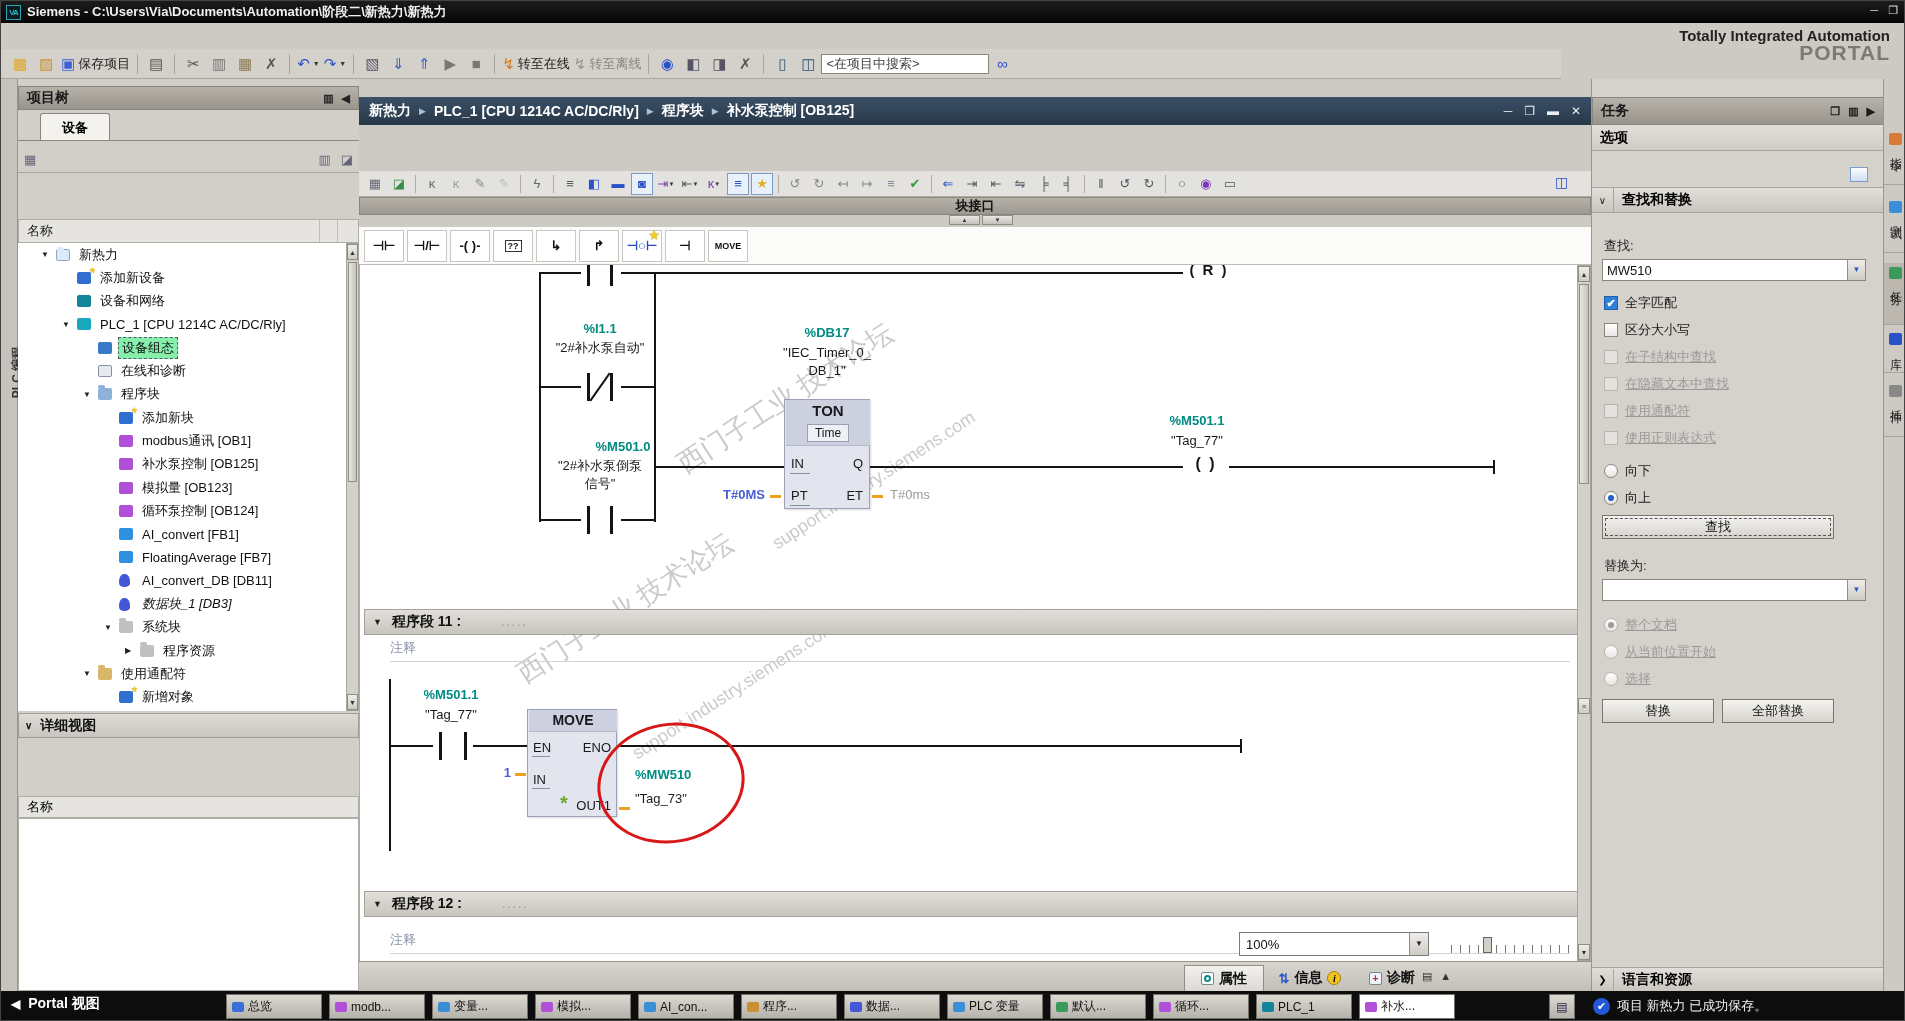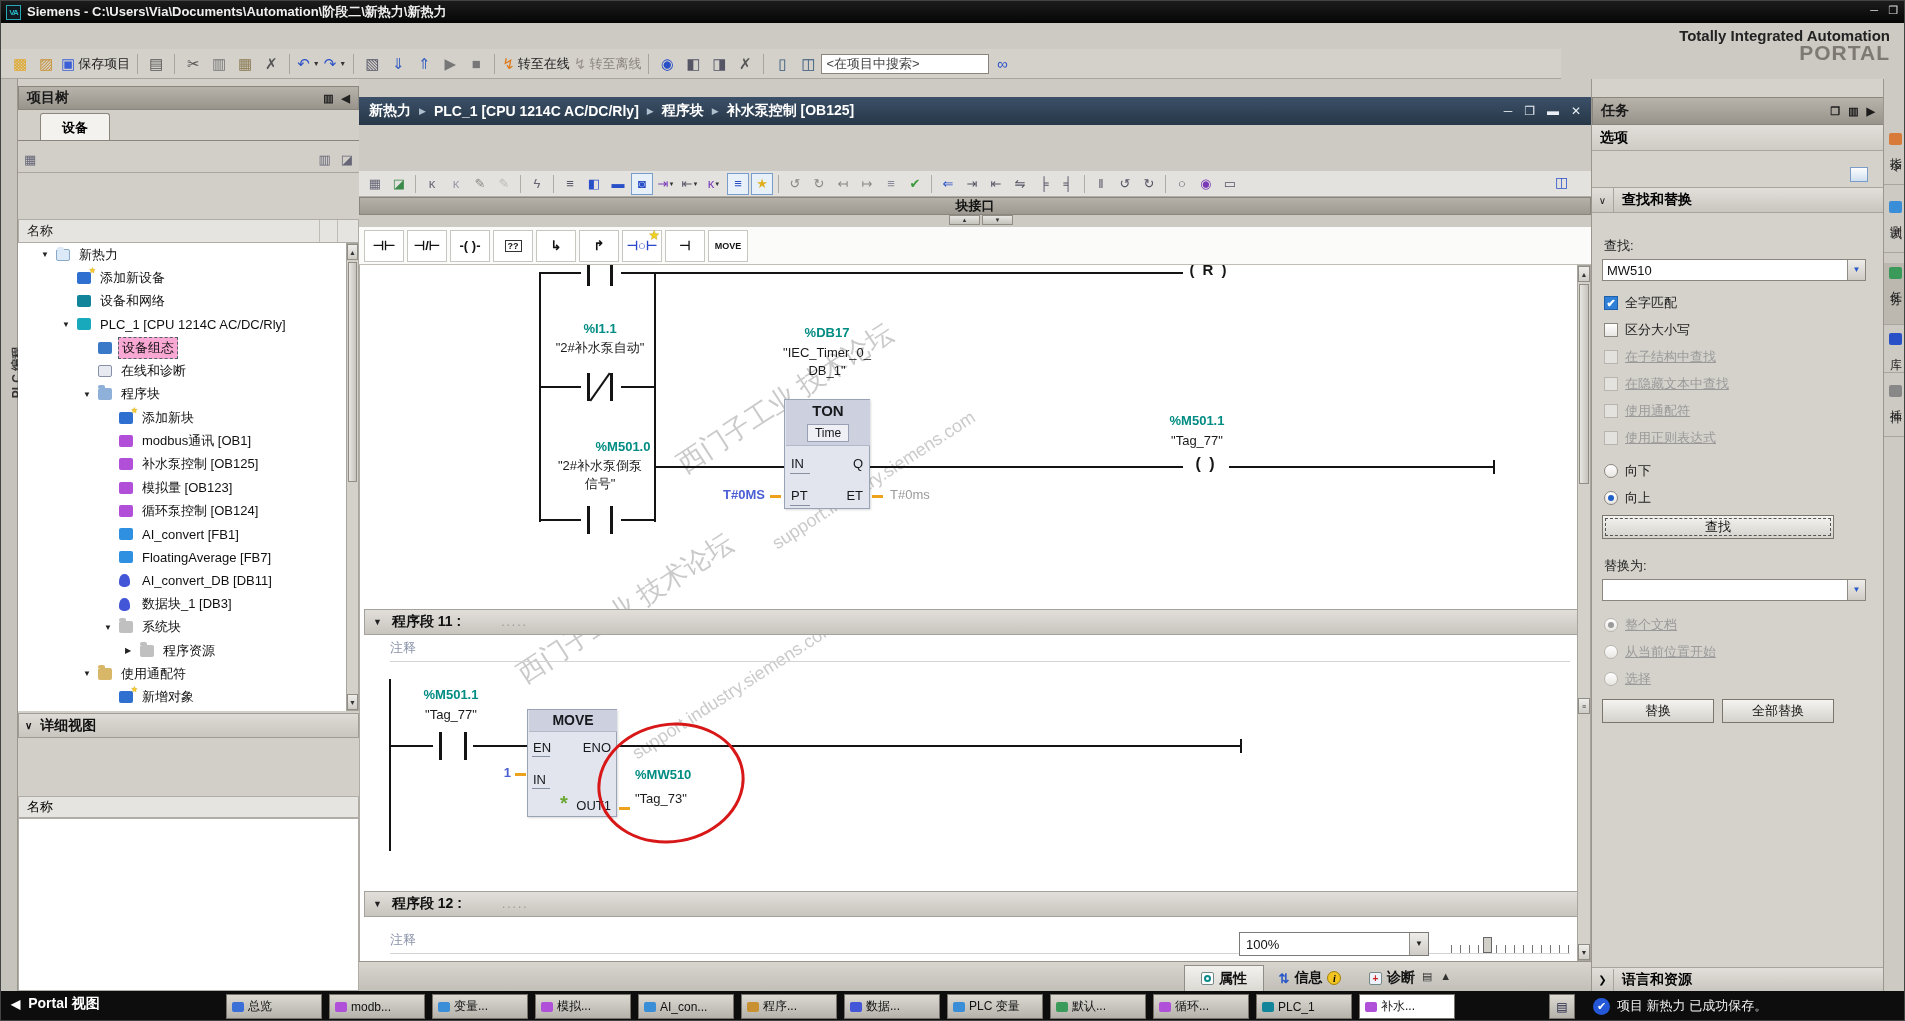--- a/index.html
+++ b/index.html
@@ -37,21 +37,21 @@
   #ptree .hic{margin-left:auto;display:flex;gap:8px;font-size:11px;color:#222;}
   #ptree .tab{position:absolute;left:22px;top:34px;width:70px;height:28px;background:#f4f2ef;border:1px solid #8a867e;border-bottom:none;border-radius:3px 3px 0 0;font-size:13px;font-weight:bold;display:flex;align-items:center;justify-content:center;}
   #ptree .tabline{position:absolute;left:0;top:61px;width:341px;height:1px;background:#8a867e;}
   #ptree .trow{position:absolute;left:0;top:67px;width:341px;height:27px;border-bottom:1px solid #aaa69f;background:#d2cfc9;display:flex;align-items:center;padding:0 6px;}
   #ptree .colhdr{position:absolute;left:0;top:140px;width:341px;height:24px;background:#e6e4e0;border:1px solid #b0aca6;font-size:13px;color:#222;display:flex;align-items:center;padding-left:8px;}
   #ptree .colhdr i{position:absolute;top:0;height:100%;width:1px;background:#c0bcb6;}
   #treebody{position:absolute;left:0;top:164px;width:328px;height:468px;background:#fff;overflow:hidden;}
   .trw{position:absolute;left:0;width:328px;height:23px;display:flex;align-items:center;font-size:13px;color:#101010;white-space:nowrap;}
   .trw .ar{position:absolute;font-size:8px;color:#222;}
   .trw .lab{position:absolute;padding:1px 3px;}
-  .trw .lab.sel{background:#f9a8d4;border:1px dashed #55606e;font-family:Liberation Serif, serif;}
+  .trw .lab.sel{background:#86efac;border:1px dashed #55606e;font-family:Liberation Serif, serif;}
   .tic{position:absolute;width:14px;height:12px;border-radius:2px;}
   .tic.st::after{content:"★";position:absolute;top:-6px;right:-5px;font-size:8px;color:#ffd028;text-shadow:0 0 1px #906000;}
   .tic.fold::before{content:"";position:absolute;top:-3px;left:0;width:7px;height:3px;background:inherit;border-radius:2px 2px 0 0;}
   .tic.cyl{border-radius:45% 45% 40% 40%/60% 60% 30% 30%;width:11px;height:13px;}
   
   #dview{position:absolute;left:0;top:634px;width:341px;height:25px;}
   #dv-col{position:absolute;left:0;top:717px;width:341px;height:22px;background:#e6e4e0;border:1px solid #b0aca6;font-size:13px;display:flex;align-items:center;padding-left:8px;}
   #dv-body{position:absolute;left:0;top:739px;width:341px;height:173px;background:#fff;border:1px solid #b0aca6;}
   
   .sb{position:absolute;background:#d4d1cb;border:1px solid #a8a49e;}
@@ -345,21 +345,21 @@
           <span class="lab" style="left: 121px;">AI_convert [FB1]</span>
         </div>
         <div class="trw" style="top: 302.9px;">
           <span class="tic" style="left: 101px; background: rgb(47, 143, 224);"></span>
           <span class="lab" style="left: 121px;">FloatingAverage [FB7]</span>
         </div>
         <div class="trw" style="top: 326.2px;">
           <span class="tic cyl" style="left: 101px; background: rgb(68, 86, 216);"></span>
           <span class="lab" style="left: 121px;">AI_convert_DB [DB11]</span>
         </div>
-        <div class="trw" style="top: 349.5px;">
+        <div class="trw" style="top: 349.5px; font-style: italic;">
           <span class="tic cyl" style="left: 101px; background: rgb(68, 86, 216);"></span>
           <span class="lab" style="left: 121px;">数据块_1 [DB3]</span>
         </div>
         <div class="trw" style="top: 372.8px;">
           <span class="ar" style="left: 86px;">▼</span>
           <span class="tic fold" style="left: 101px; background: rgb(192, 192, 192);"></span>
           <span class="lab" style="left: 121px;">系统块</span>
         </div>
         <div class="trw" style="top: 396.1px;">
           <span class="ar" style="left: 107px;">▶</span>

